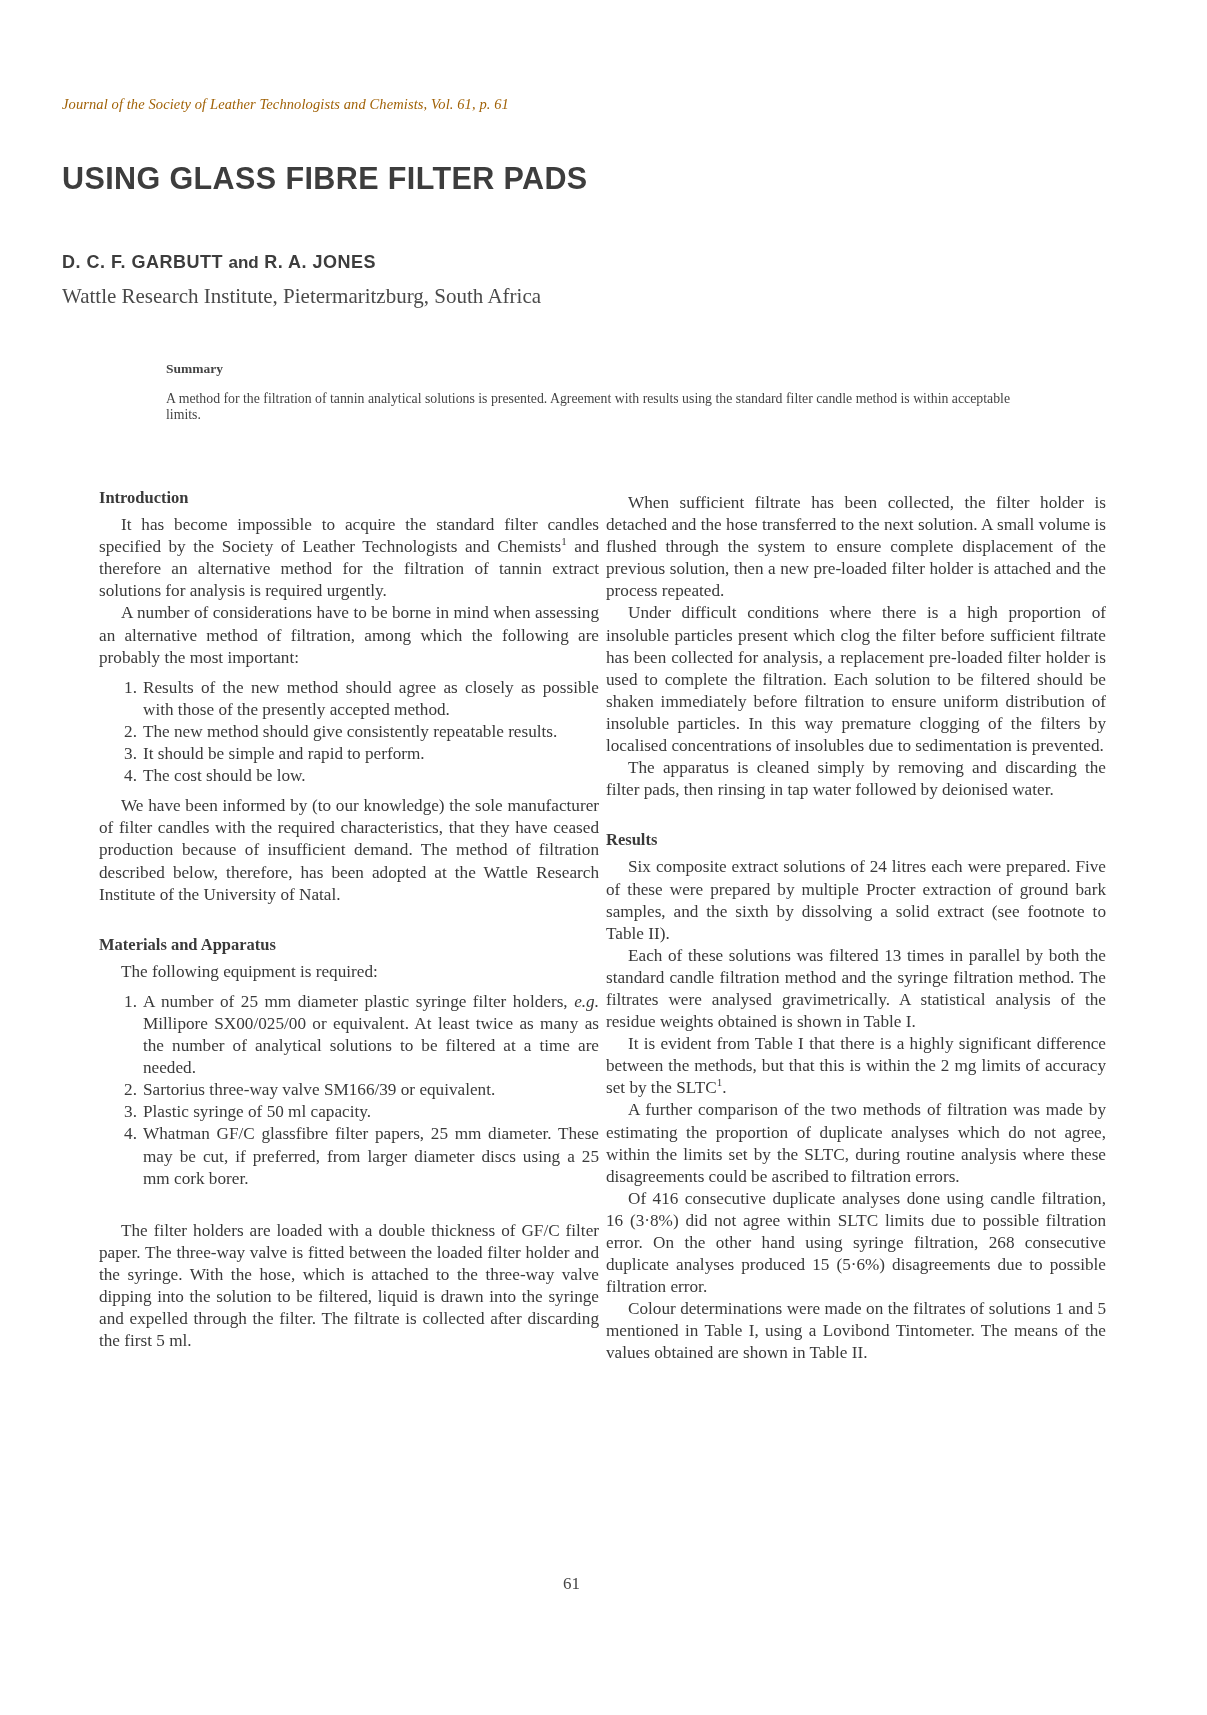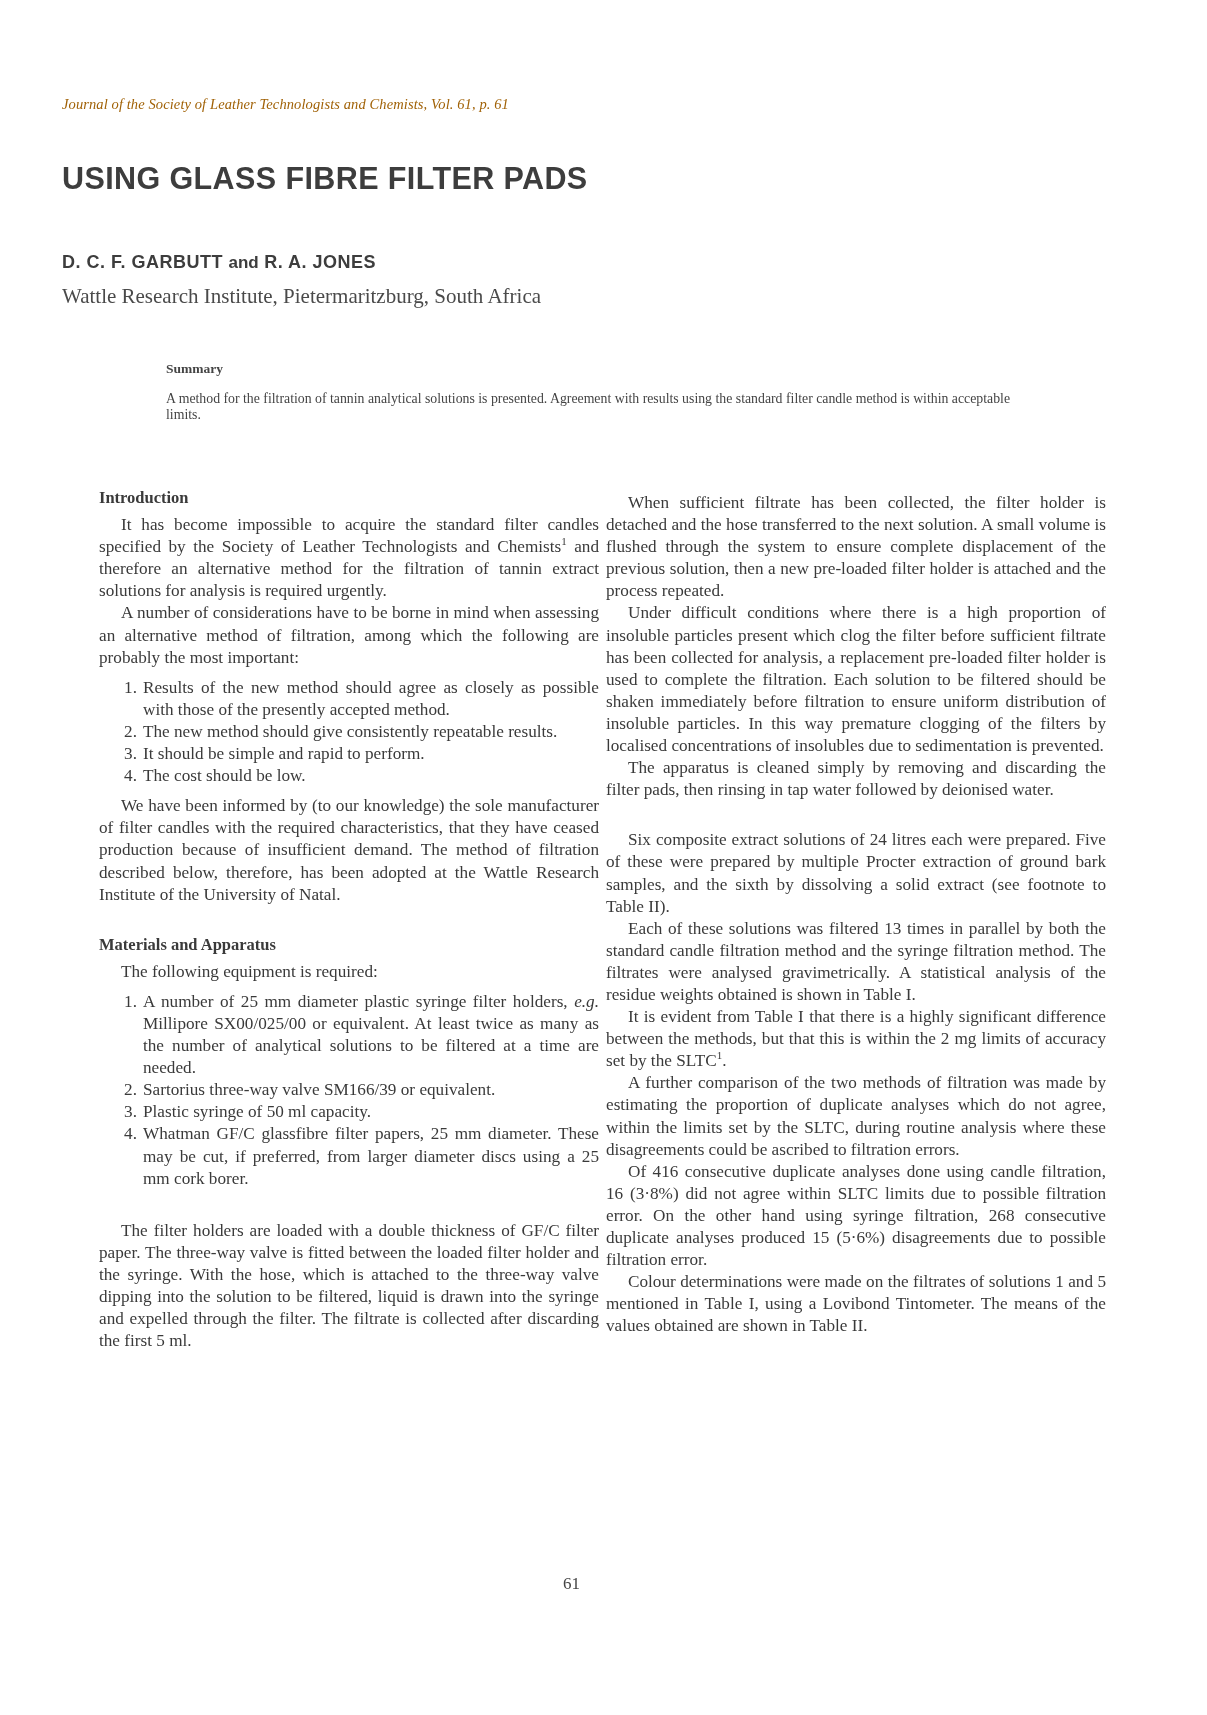--- a/index.html
+++ b/index.html
@@ -124,20 +124,21 @@
   <div class="gap-md"></div>
   <p class="para">The filter holders are loaded with a double thickness of GF/C filter paper. The three-way valve is fitted between the loaded filter holder and the syringe. With the hose, which is attached to the three-way valve dipping into the solution to be filtered, liquid is drawn into the syringe and expelled through the filter. The filtrate is collected after discarding the first 5 ml.</p>
 </div>
 
 <div class="col right">
   <p class="para">When sufficient filtrate has been collected, the filter holder is detached and the hose transferred to the next solution. A small volume is flushed through the system to ensure complete displacement of the previous solution, then a new pre-loaded filter holder is attached and the process repeated.</p>
   <p class="para">Under difficult conditions where there is a high proportion of insoluble particles present which clog the filter before sufficient filtrate has been collected for analysis, a replacement pre-loaded filter holder is used to complete the filtration. Each solution to be filtered should be shaken immediately before filtration to ensure uniform distribution of insoluble particles. In this way premature clogging of the filters by localised concentrations of insolubles due to sedimentation is prevented.</p>
   <p class="para">The apparatus is cleaned simply by removing and discarding the filter pads, then rinsing in tap water followed by deionised water.</p>
 
   <div class="gap-lg"></div>
+  <div class="heading">Results</div>
   <p class="para">Six composite extract solutions of 24 litres each were prepared. Five of these were prepared by multiple Procter extraction of ground bark samples, and the sixth by dissolving a solid extract (see footnote to Table II).</p>
   <p class="para">Each of these solutions was filtered 13 times in parallel by both the standard candle filtration method and the syringe filtration method. The filtrates were analysed gravimetrically. A statistical analysis of the residue weights obtained is shown in Table I.</p>
   <p class="para"><span>It is evident from Table I that there is a highly significant difference between the methods, but that this is within the 2 mg limits of accuracy set by the SLTC</span><span class="sup">1</span><span>.</span></p>
   <p class="para">A further comparison of the two methods of filtration was made by estimating the proportion of duplicate analyses which do not agree, within the limits set by the SLTC, during routine analysis where these disagreements could be ascribed to filtration errors.</p>
   <p class="para">Of 416 consecutive duplicate analyses done using candle filtration, 16 (3·8%) did not agree within SLTC limits due to possible filtration error. On the other hand using syringe filtration, 268 consecutive duplicate analyses produced 15 (5·6%) disagreements due to possible filtration error.</p>
   <p class="para">Colour determinations were made on the filtrates of solutions 1 and 5 mentioned in Table I, using a Lovibond Tintometer. The means of the values obtained are shown in Table II.</p>
 </div>
 
 <div class="page-number">61</div>
 

